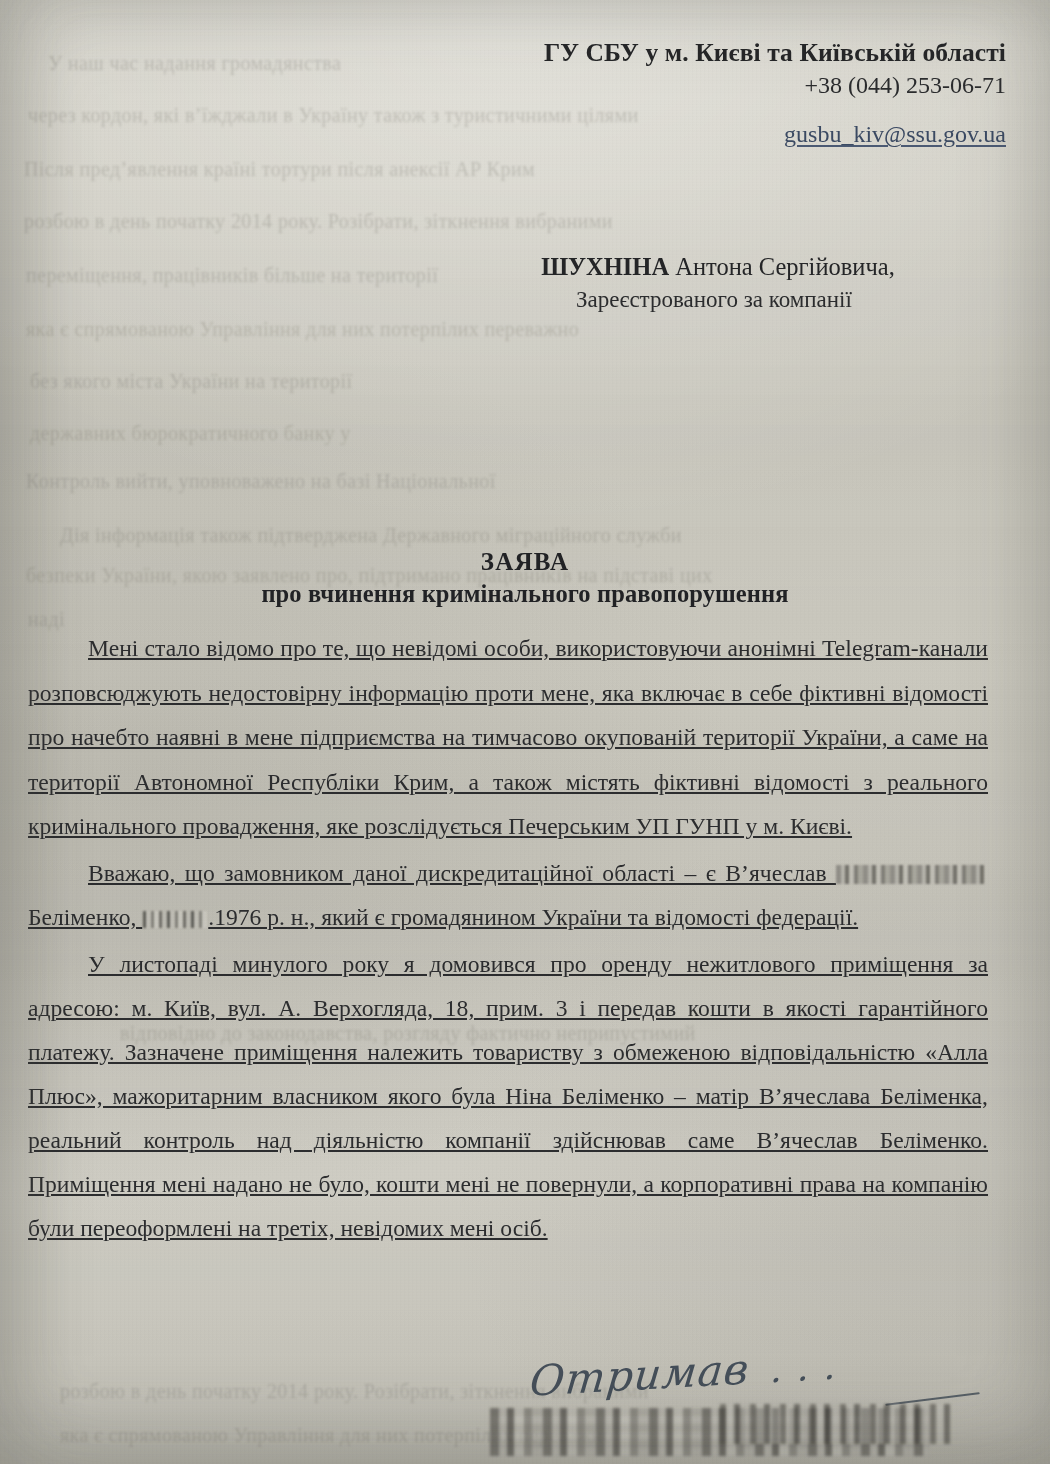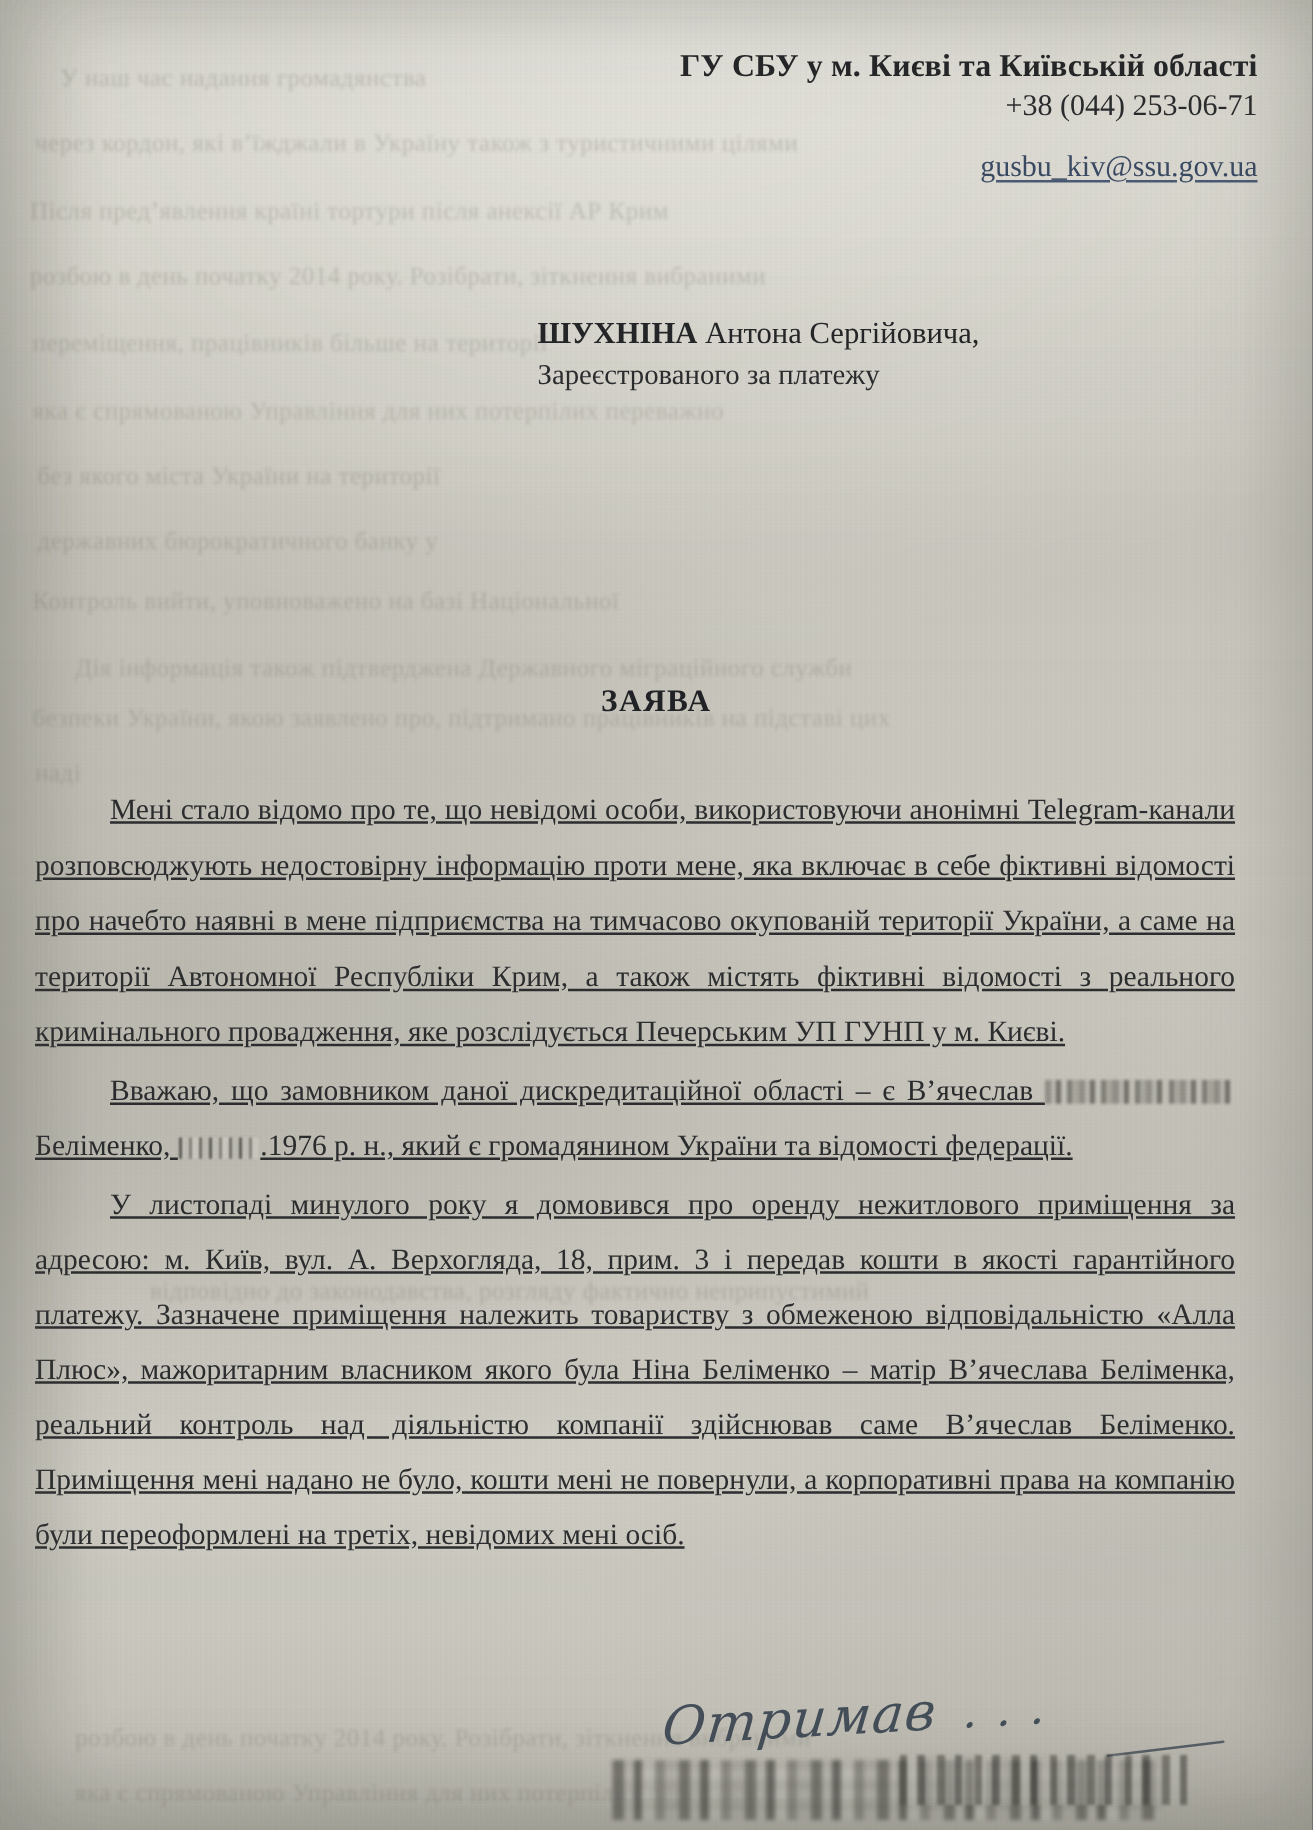--- a/index.html
+++ b/index.html
@@ -116,21 +116,21 @@
     text-underline-offset: 3px;
     display: inline-block;
     margin-top: 18px;
   }
 
   .addressee {
     position: absolute;
     left: 430px;
     top: 252px;
     width: 576px;
-    text-align: left;
+    text-align: center;
   }
   .ad-name { font-size: 24.5px; line-height: 1.22; color: #242527; }
   .ad-name b { font-weight: bold; }
   .ad-sub {
     font-size: 23px;
     line-height: 1.3;
     color: #2b2c2e;
     margin-top: 3px;
     margin-right: 8px;
   }
@@ -311,25 +311,26 @@
   <div class="sheet">
 
     <div class="letterhead">
       <div class="lh-org">ГУ СБУ у м. Києві та Київській області</div>
       <div class="lh-line">+38 (044) 253-06-71</div>
       <div><a class="lh-email" href="#">gusbu_kiv@ssu.gov.ua</a></div>
     </div>
 
     <div class="addressee">
       <div class="ad-name"><b>ШУХНІНА</b><span> Антона Сергійовича,</span></div>
-      <div class="ad-sub">Зареєстрованого за платежу</div>
+      <div class="ad-sub">Зареєстрованого за компанії</div>
     </div>
 
     <div class="title-block">
       <div class="title-main">ЗАЯВА</div>
+      <div class="title-sub">про вчинення кримінального правопорушення</div>
     </div>
 
     <div class="body-text">
 
       <p class="para">Мені стало відомо про те, що невідомі особи, використовуючи анонімні Telegram-канали розповсюджують недостовірну інформацію проти мене, яка включає в себе фіктивні відомості про начебто наявні в мене підприємства на тимчасово окупованій території України, а саме на території Автономної Республіки Крим, а також містять фіктивні відомості з реального кримінального провадження, яке розслідується Печерським УП ГУНП у м. Києві.</p>
 
       <p class="para"><span>Вважаю, що замовником даної дискредитаційної області – є В’ячеслав </span><span class="redact redact-name"></span><span> Беліменко, </span><span class="redact redact-date"></span><span>.1976 р. н., який є громадянином України та відомості федерації.</span></p>
 
       <p class="para tight">У листопаді минулого року я домовився про оренду нежитлового приміщення за адресою: м. Київ, вул. А. Верхогляда, 18, прим. 3 і передав кошти в якості гарантійного платежу. Зазначене приміщення належить товариству з обмеженою відповідальністю «Алла Плюс», мажоритарним власником якого була Ніна Беліменко – матір В’ячеслава Беліменка, реальний контроль над діяльністю компанії здійснював саме В’ячеслав Беліменко. Приміщення мені надано не було, кошти мені не повернули, а корпоративні права на компанію були переоформлені на третіх, невідомих мені осіб.</p>
 

